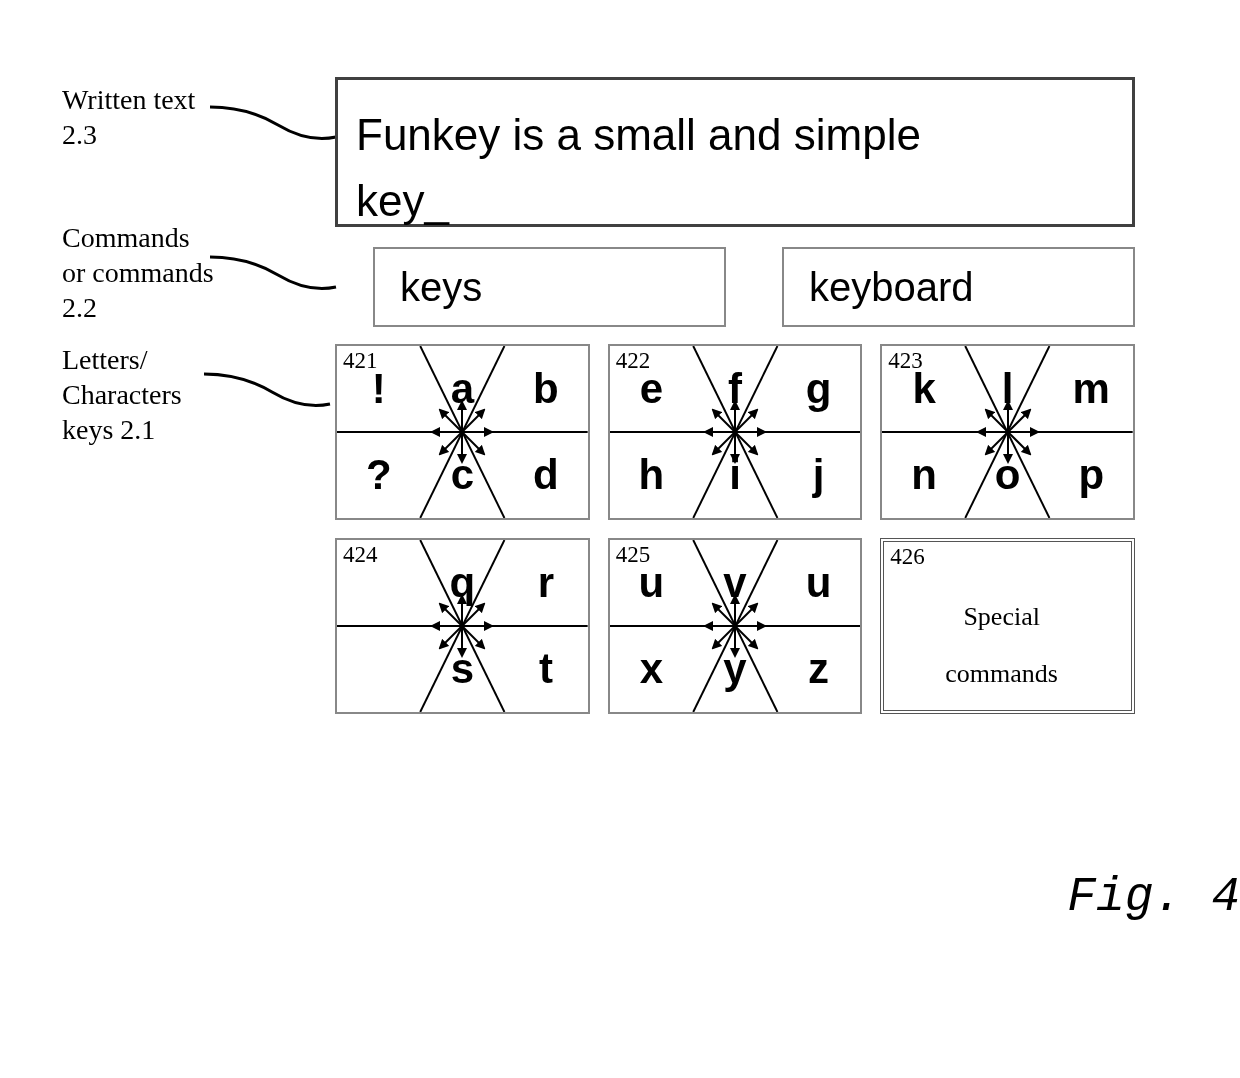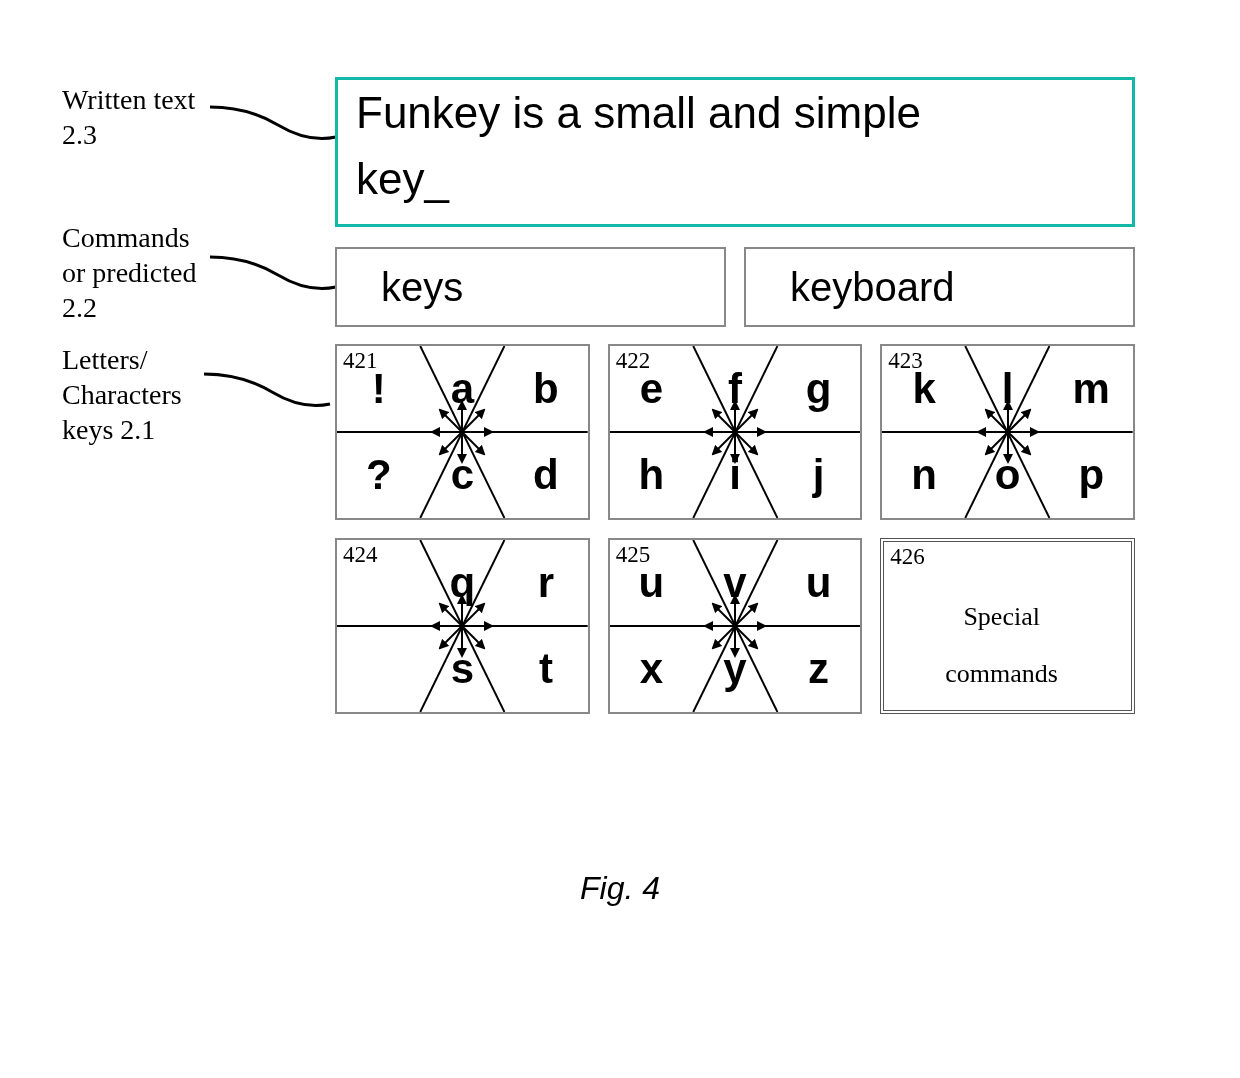--- a/index.html
+++ b/index.html
@@ -18,41 +18,42 @@
     }
     .connector {
       position: absolute;
     }
     .text-box {
       position: absolute;
       left: 335px;
       top: 77px;
       width: 800px;
       height: 150px;
-      border: 3px solid #14b8a6;
-      padding: 0 18px;
+      border: 3px solid #404040;
+      padding: 22px 18px;
       font-size: 44px;
       line-height: 1.5;
     }
     .pred-row {
       position: absolute;
       left: 335px;
       top: 247px;
       width: 800px;
       display: flex;
       gap: 18px;
     }
     .pred-box {
       border: 2px solid #888;
       height: 80px;
       flex: 1;
       display: flex;
       align-items: center;
-      padding: 0 44px;
+      padding: 0 25px;
       font-size: 40px;
+      margin-left: 38px;
     }
     .key-grid {
       position: absolute;
       left: 335px;
       top: 344px;
       width: 800px;
       display: grid;
       grid-template-columns: repeat(3, 1fr);
       gap: 18px 18px;
     }
@@ -113,40 +114,40 @@
       left: 0; right: 12px; top: 46px;
       text-align: center;
       font-family: Georgia, "Times New Roman", serif;
       font-size: 26px;
       line-height: 2.2;
     }
     .fig-caption {
       position: absolute;
       left: 0; right: 0;
       top: 870px;
-      text-align: center;
-      font-family: Liberation Sans, sans-serif;
-      font-size: 32px;
+      text-align: right;
+      font-family: Liberation Mono, monospace;
+      font-size: 48px;
       font-style: italic;
     }
   </style>
 </head>
 <body>
 
 <div class="label" style="left:62px; top:82px; width:200px;">
   <span>Written text</span><br>
   <span>2.3</span>
 </div>
 <svg class="connector" style="left:208px; top:105px;" width="130" height="40">
   <path d="M2 2 Q 40 2 70 20 Q 100 38 128 32" stroke="#000" stroke-width="3" fill="none"></path>
 </svg>
 
 <div class="label" style="left:62px; top:220px; width:200px;">
   <span>Commands</span><br>
-  <span>or predicted</span><br>
+  <span>or commands</span><br>
   <span>2.2</span>
 </div>
 <svg class="connector" style="left:208px; top:255px;" width="130" height="40">
   <path d="M2 2 Q 40 2 70 20 Q 100 38 128 32" stroke="#000" stroke-width="3" fill="none"></path>
 </svg>
 
 <div class="label" style="left:62px; top:342px; width:200px;">
   <span>Letters/</span><br>
   <span>Characters</span><br>
   <span>keys 2.1</span>

